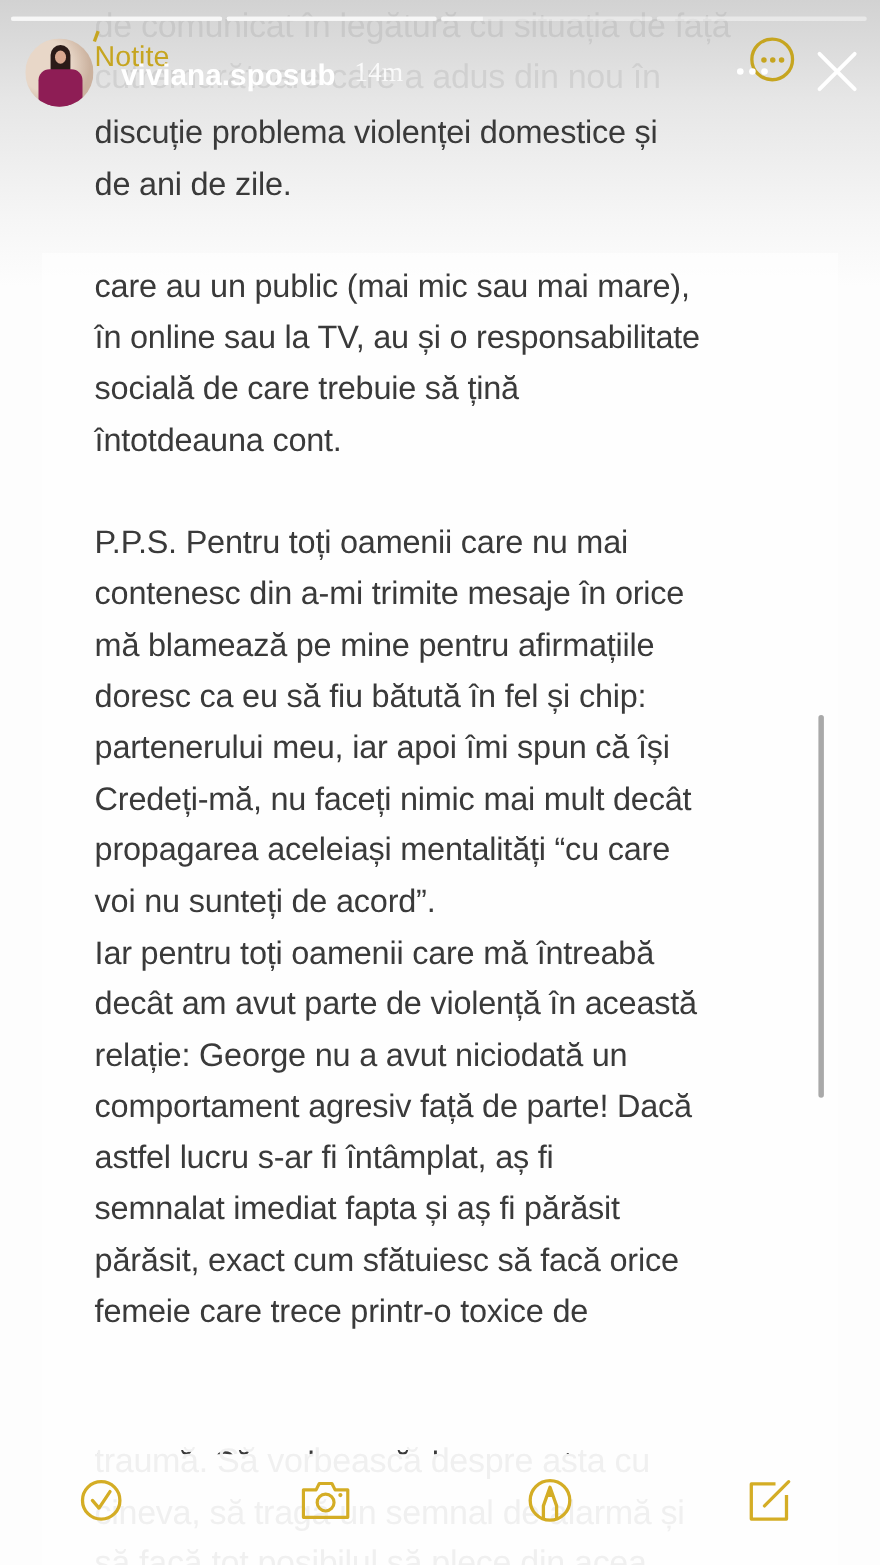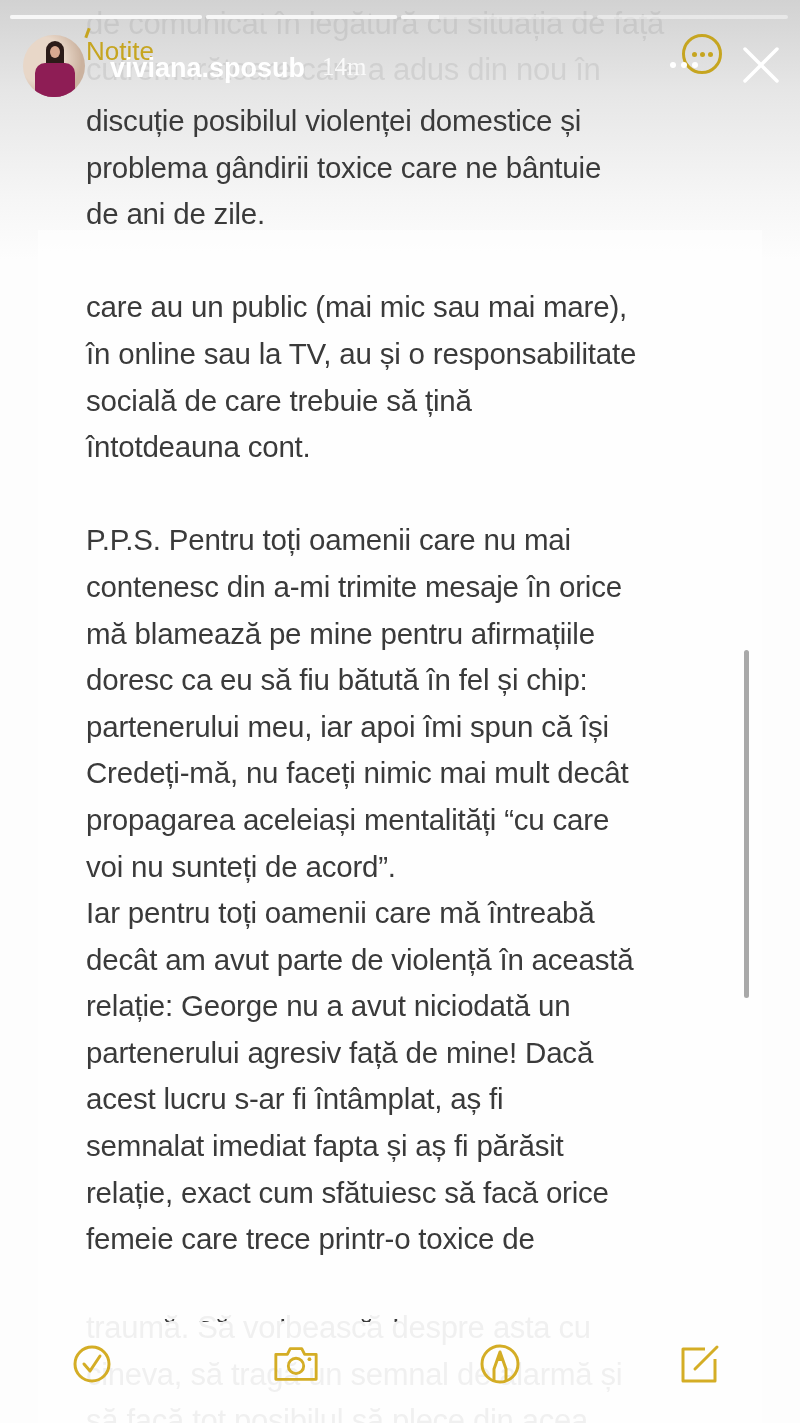--- a/index.html
+++ b/index.html
@@ -127,44 +127,43 @@
     </div>
 
   <div class="close">
     <svg width="38" height="38" viewBox="0 0 38 38">
       <line x1="3" y1="3" x2="35" y2="35" stroke="#ffffff" stroke-width="3.5" stroke-linecap="round"></line>
       <line x1="35" y1="3" x2="3" y2="35" stroke="#ffffff" stroke-width="3.5" stroke-linecap="round"></line>
     </svg>
   </div>
 
   <div class="body">
-    <div class="line">discuție posibilul violenței domestice și</div>
-    <div class="line">problema gândirii toxice care ne bântuie</div>
+    <div class="line">discuție problema violenței domestice și</div>
     <div class="line">de ani de zile.</div>
     <div class="gap"></div>
     <div class="line">care au un public (mai mic sau mai mare),</div>
     <div class="line">în online sau la TV, au și o responsabilitate</div>
     <div class="line">socială de care trebuie să țină</div>
     <div class="line">întotdeauna cont.</div>
     <div class="gap"></div>
     <div class="line">P.P.S. Pentru toți oamenii care nu mai</div>
     <div class="line">contenesc din a-mi trimite mesaje în orice</div>
     <div class="line">mă blamează pe mine pentru afirmațiile</div>
     <div class="line">doresc ca eu să fiu bătută în fel și chip:</div>
     <div class="line">partenerului meu, iar apoi îmi spun că își</div>
     <div class="line">Credeți-mă, nu faceți nimic mai mult decât</div>
     <div class="line">propagarea aceleiași mentalități “cu care</div>
     <div class="line">voi nu sunteți de acord”.</div>
     <div class="line">Iar pentru toți oamenii care mă întreabă</div>
     <div class="line">decât am avut parte de violență în această</div>
     <div class="line">relație: George nu a avut niciodată un</div>
-    <div class="line">partenerului agresiv față de mine! Dacă</div>
-    <div class="line">acest lucru s-ar fi întâmplat, aș fi</div>
+    <div class="line">comportament agresiv față de parte! Dacă</div>
+    <div class="line">astfel lucru s-ar fi întâmplat, aș fi</div>
     <div class="line">semnalat imediat fapta și aș fi părăsit</div>
-    <div class="line">relație, exact cum sfătuiesc să facă orice</div>
+    <div class="line">părăsit, exact cum sfătuiesc să facă orice</div>
     <div class="line">femeie care trece printr-o toxice de</div>
   </div>
 
   <div class="partial">traumă. Să vorbească despre asta cu</div>
   <div class="ghost ghost-bottom-1">traumă. Să vorbească despre asta cu</div>
   <div class="ghost ghost-bottom-2">cineva, să tragă un semnal de alarmă și</div>
   <div class="ghost ghost-bottom-3">să facă tot posibilul să plece din acea</div>
 
   <div class="scrollbar"></div>
 

